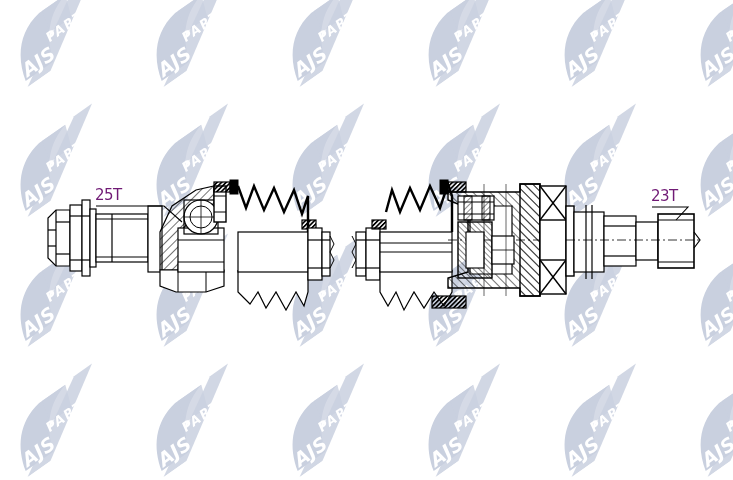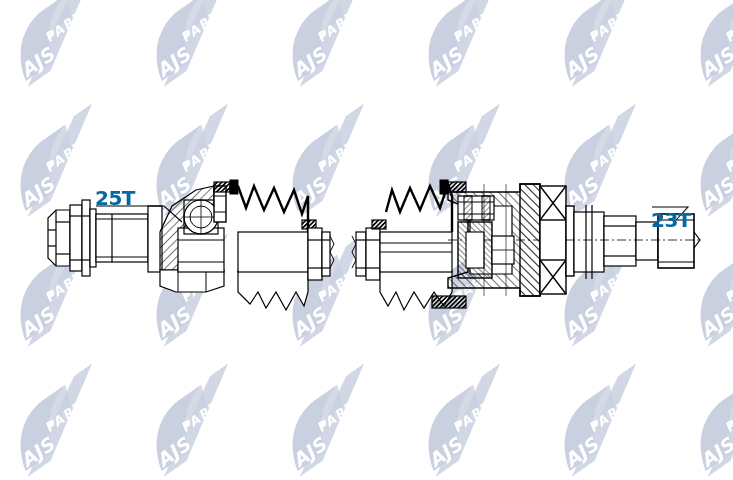--- a/index.html
+++ b/index.html
@@ -34,29 +34,29 @@
   #drawing-layer{
     position:absolute;inset:0;
     z-index:2;
     pointer-events:none;
   }
   #drawing-layer svg{display:block;}
   .lbl{
     position:absolute;
     z-index:3;
     font-family:"DejaVu Sans", sans-serif;
-    font-weight:bold;
-    font-size:20px;
-    color:#0369a1;
+    font-weight:normal;
+    font-size:15px;
+    color:#701a75;
     letter-spacing:-0.5px;
     line-height:1;
     white-space:nowrap;
   }
   #label-25t{left:95px;top:188px;}
-  #label-23t{left:651px;top:189px;margin-top:21px;}
+  #label-23t{left:651px;top:189px;}
 </style>
 </head>
 <body>
 
 <div id="stage">
 
   <div id="watermark-layer">
       <div class="wm" style="left: 0px; top: 0px; transform: rotate(-35deg);">
         <svg viewBox="0 0 120 58">
           <path d="M2 52 C8 28 24 8 52 4 L84 4 C60 10 44 26 36 52 Z" fill="#c9d0df"></path>

